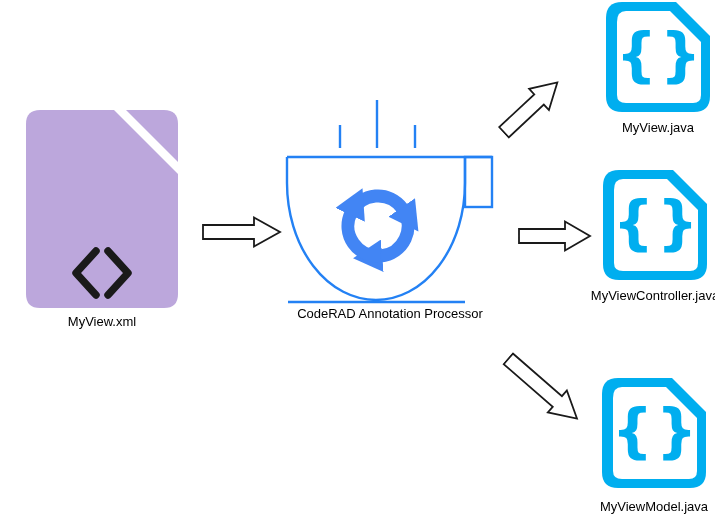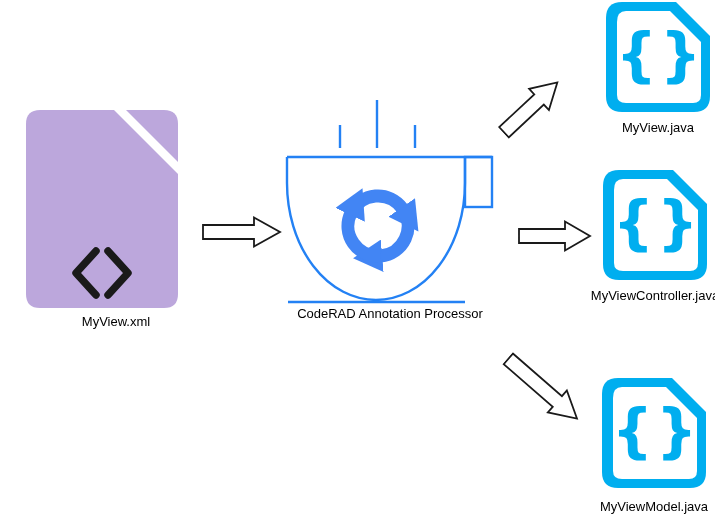--- a/index.html
+++ b/index.html
@@ -23,21 +23,21 @@
 <div class="canvas">
 
   <svg class="abs" style="left:26px;top:110px" width="152" height="198" viewBox="0 0 152 198">
     <path d="M 14,0 H 88 L 152,64 V 184 Q 152,198 138,198 H 14 Q 0,198 0,184 V 14 Q 0,0 14,0 Z" style="fill:var(--xml-file)"></path>
     <path d="M 100,0 H 138 Q 152,0 152,14 V 52 Z" style="fill:var(--xml-file)"></path>
     <g style="stroke:var(--code-glyph);stroke-width:7.5;fill:none;stroke-linecap:round;stroke-linejoin:round">
       <path d="M 70,141 L 50,163 L 70,185"></path>
       <path d="M 82,141 L 102,163 L 82,185"></path>
     </g>
   </svg>
-  <div class="node-label" style="left:40px;top:314px;width:152px">MyView.xml</div>
+  <div class="node-label" style="left:26px;top:314px;width:152px">MyView.xml</div>
 
   <svg class="abs harrow" style="left:202px;top:215px" width="80" height="34" viewBox="0 0 80 34">
     <polygon points="1,10 52,10 52,2.5 78,17 52,31.5 52,24 1,24"></polygon>
   </svg>
 
   <svg class="abs" style="left:285px;top:98px" width="210" height="208" viewBox="0 0 210 208">
     <defs>
       <marker id="rh" viewBox="0 0 10 10" refX="0.5" refY="5" markerWidth="2.5" markerHeight="2.5" orient="auto">
         <path d="M0,0 L9,5 L0,10 Z" style="fill:var(--recycle-arrows)"></path>
       </marker>

